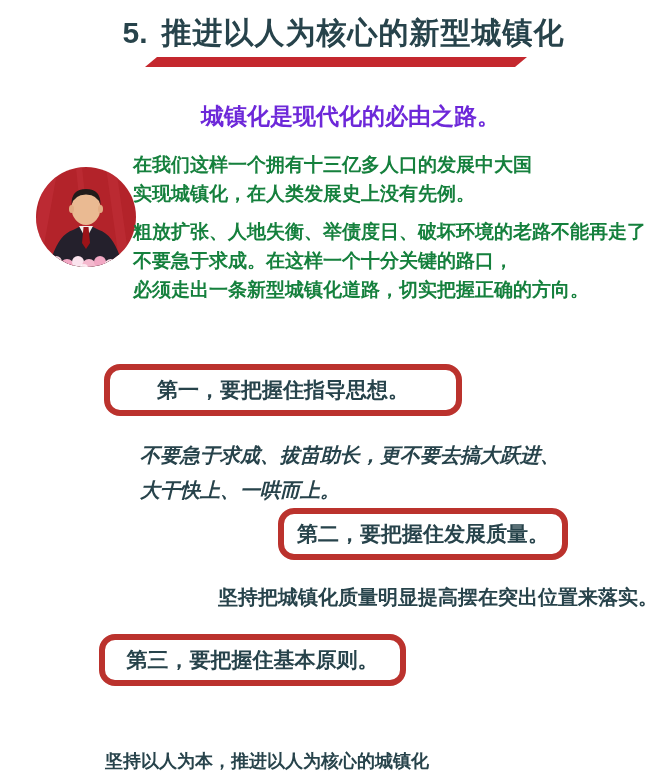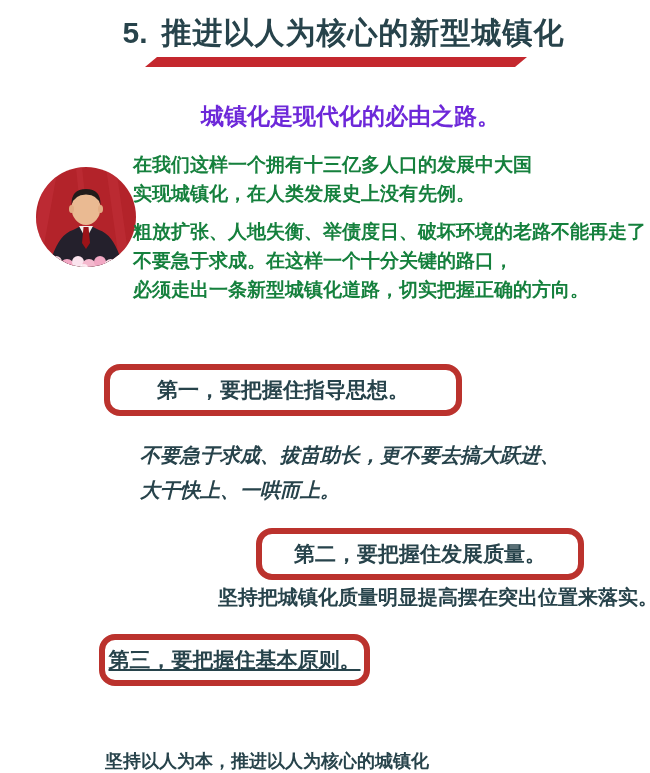--- a/index.html
+++ b/index.html
@@ -39,22 +39,22 @@
   .quote p + p{margin-top:9px;}
   .quote-line{white-space:nowrap;}
   
   .point-box{
     position:absolute;height:52px;box-sizing:border-box;
     border:6px solid #bb322d;border-radius:16px;background:#ffffff;
     display:flex;align-items:center;justify-content:center;
     font-size:21px;font-weight:bold;color:#27434b;white-space:nowrap;
   }
   .box-1{left:104px;top:364px;width:358px;}
-  .box-2{left:256px;top:508px;width:328px;margin-top:20px;}
-  .box-3{left:99px;top:634px;width:271px;text-decoration:underline;}
+  .box-2{left:278px;top:508px;width:290px;}
+  .box-3{left:99px;top:634px;width:307px;}
   
   .body-text{
     position:absolute;color:#27434b;font-size:20px;font-weight:bold;
     line-height:35px;white-space:nowrap;
   }
   .body-1{left:140px;top:438px;font-style:italic;}
   .body-2{left:218px;top:580px;}
   .body-3{left:105px;top:744px;font-size:18px;text-align:right;}
 </style>
 </head>

